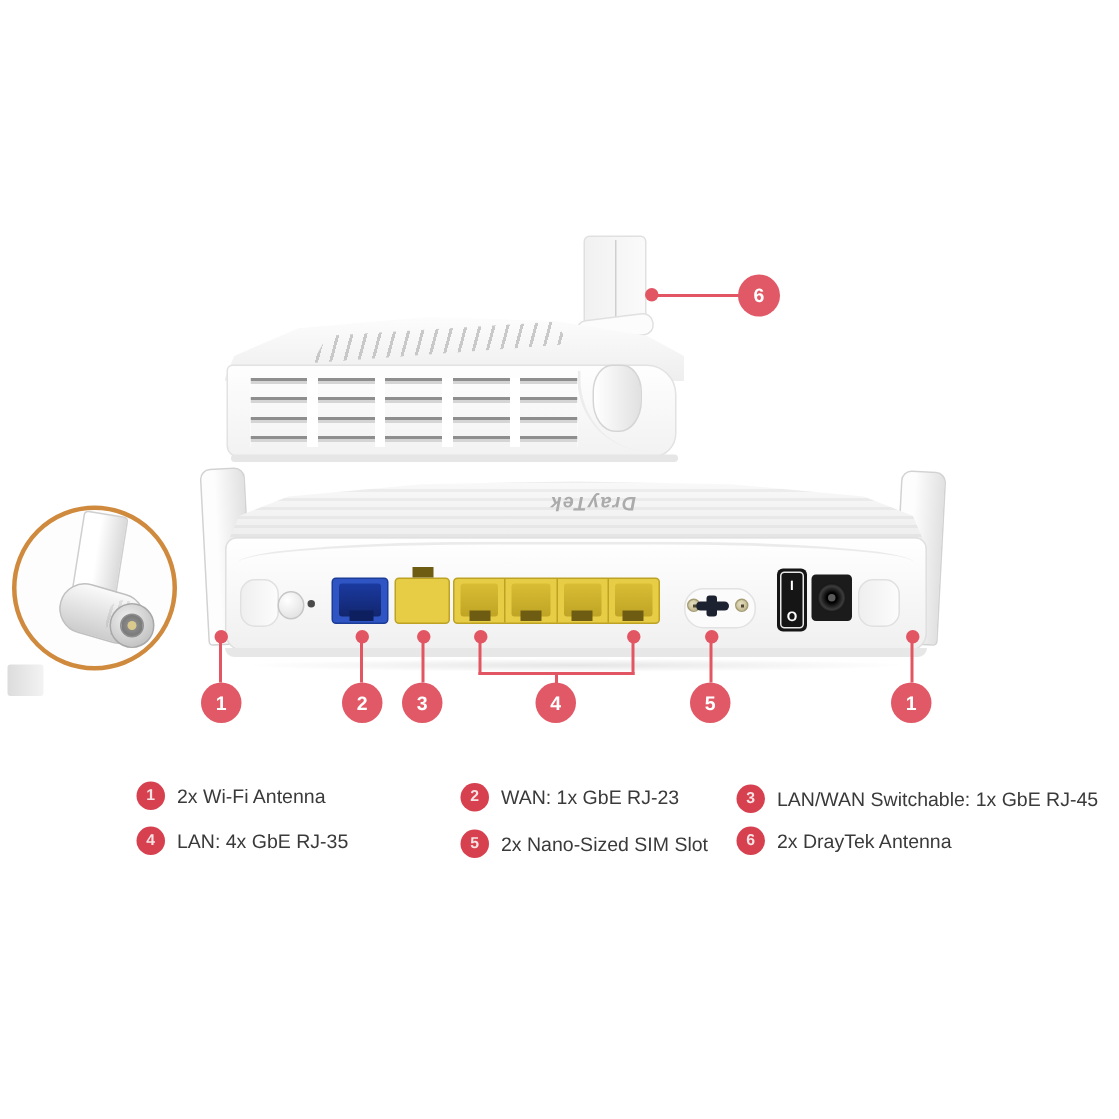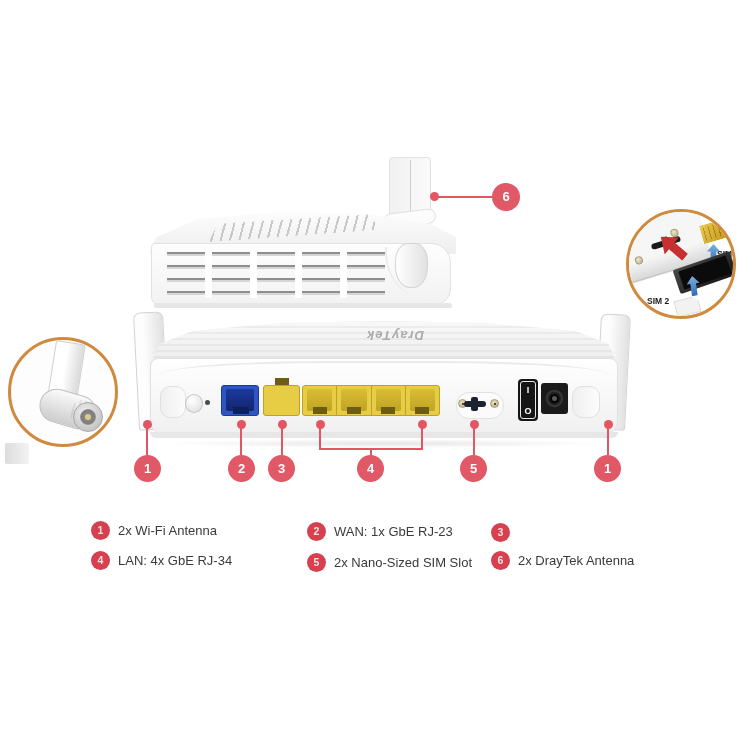--- a/index.html
+++ b/index.html
@@ -156,35 +156,20 @@
   <div class="sv-face"></div>
   <div class="sv-slots"></div>
   <div class="sv-curve"></div>
   <div class="sv-cyl"></div>
   <div class="sv-base"></div>
 
   <div class="cdot" style="left:430px; top:192px;"></div>
   <div class="cline" style="left:437px; top:196px; width:57px; height:2px;"></div>
   <div class="cnum" style="left:492px; top:183px; width:28px; height:28px; line-height:28px;">6</div>
 
-  <div class="inset" style="left:626px; top:209px;">
-    <div class="sp-panel">
-      <div class="sp-slot"></div>
-      <div class="sp-screw" style="left:20px; top:36px;"></div>
-      <div class="sp-screw" style="left:62px; top:20px;"></div>
-    </div>
-    <div class="red-arrow"></div>
-    <div class="sim1-card"></div>
-    <div class="blue-arrow" style="left:78px; top:32px;"></div>
-    <div class="sim-label" style="left:88px; top:37px;">SIM 1</div>
-    <div class="sim-tray"></div>
-    <div class="blue-arrow" style="left:58px; top:64px; transform:rotate(-8deg);"></div>
-    <div class="sim2-card"></div>
-    <div class="sim-label" style="left:18px; top:84px;">SIM 2</div>
-  </div>
 
   <div class="inset" style="left:8px; top:337px; background:#fdfdfd;">
     <div class="ant-blade"></div>
     <div class="ant-barrel"></div>
     <div class="ant-cap"></div>
     <div class="ant-cap-inner"></div>
     <div class="ant-cap-pin"></div>
   </div>
   <div class="gray-patch"></div>
 
@@ -251,24 +236,25 @@
   <div class="leg-item" style="left:91px;  top:521px;">
     <span class="leg-badge">1</span>
     <span class="leg-label">2x Wi-Fi Antenna</span>
   </div>
   <div class="leg-item" style="left:307px; top:522px;">
     <span class="leg-badge">2</span>
     <span class="leg-label">WAN: 1x GbE RJ-23</span>
   </div>
   <div class="leg-item" style="left:491px; top:523px;">
     <span class="leg-badge">3</span>
+    <span class="leg-label">LAN/WAN Switchable: 1x GbE RJ-45</span>
   </div>
   <div class="leg-item" style="left:91px;  top:551px;">
     <span class="leg-badge">4</span>
-    <span class="leg-label">LAN: 4x GbE RJ-34</span>
+    <span class="leg-label">LAN: 4x GbE RJ-35</span>
   </div>
   <div class="leg-item" style="left:307px; top:553px;">
     <span class="leg-badge">5</span>
     <span class="leg-label">2x Nano-Sized SIM Slot</span>
   </div>
   <div class="leg-item" style="left:491px; top:551px;">
     <span class="leg-badge">6</span>
     <span class="leg-label">2x DrayTek Antenna</span>
   </div>
 

